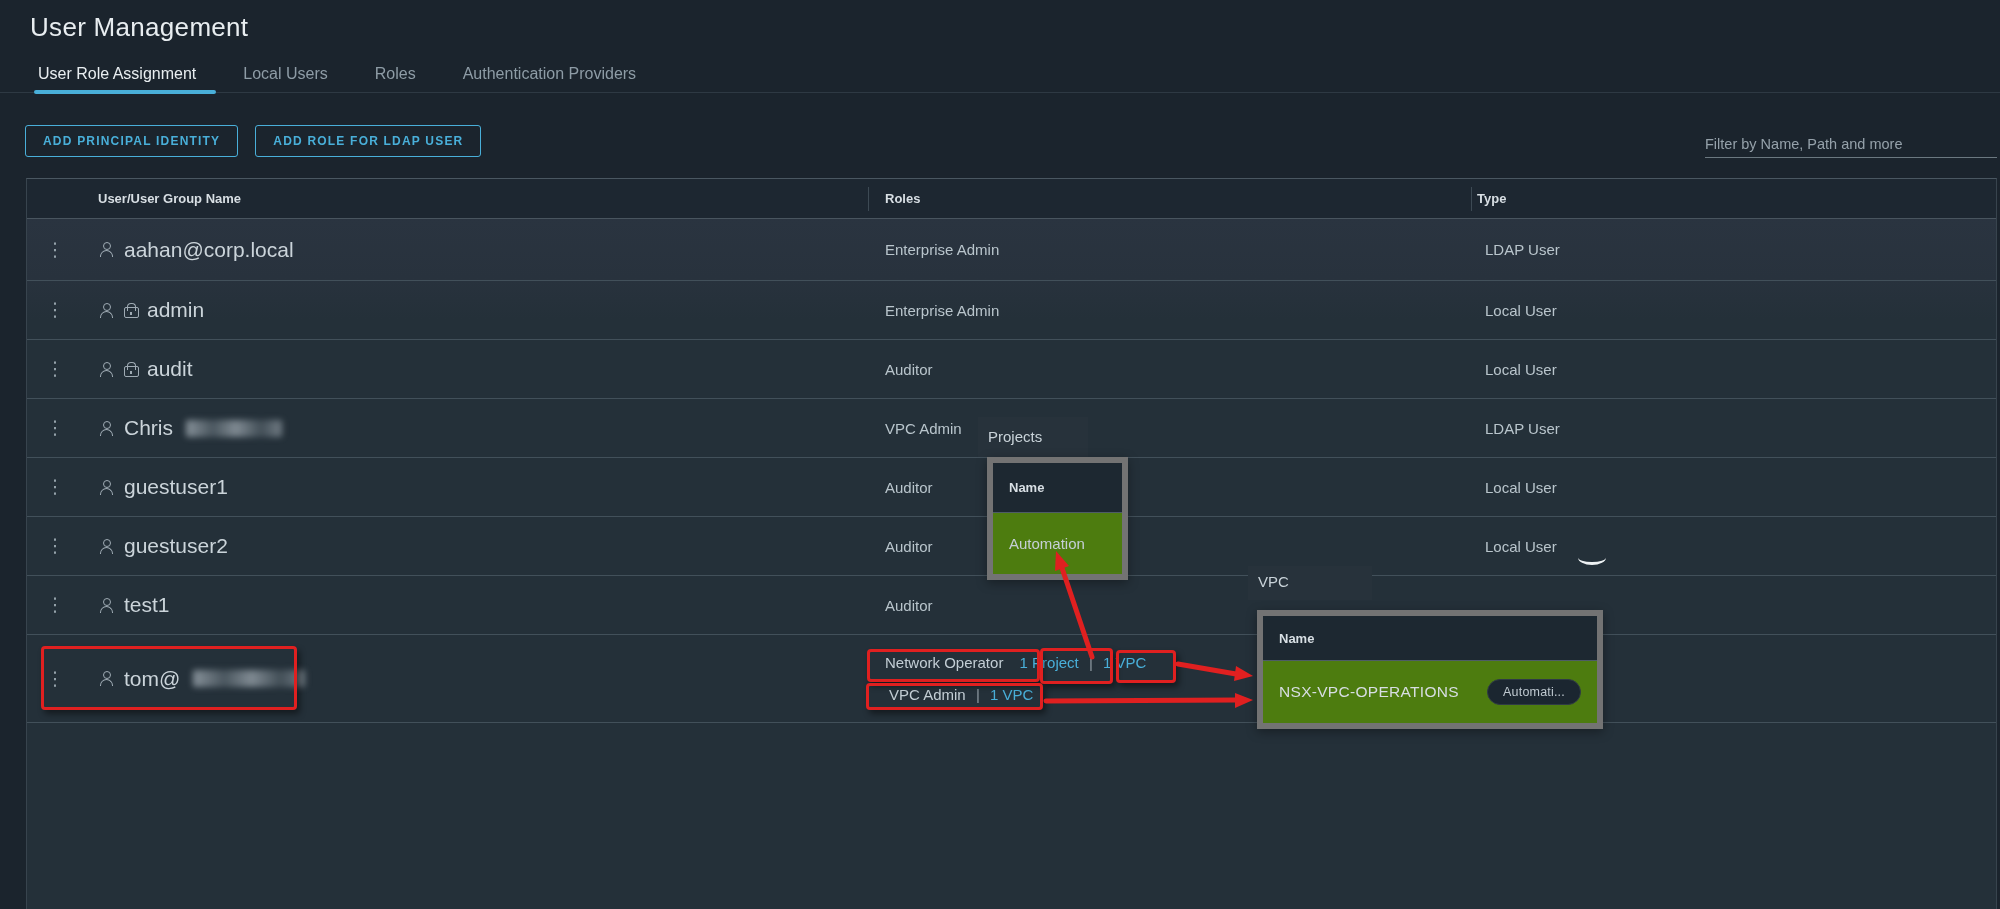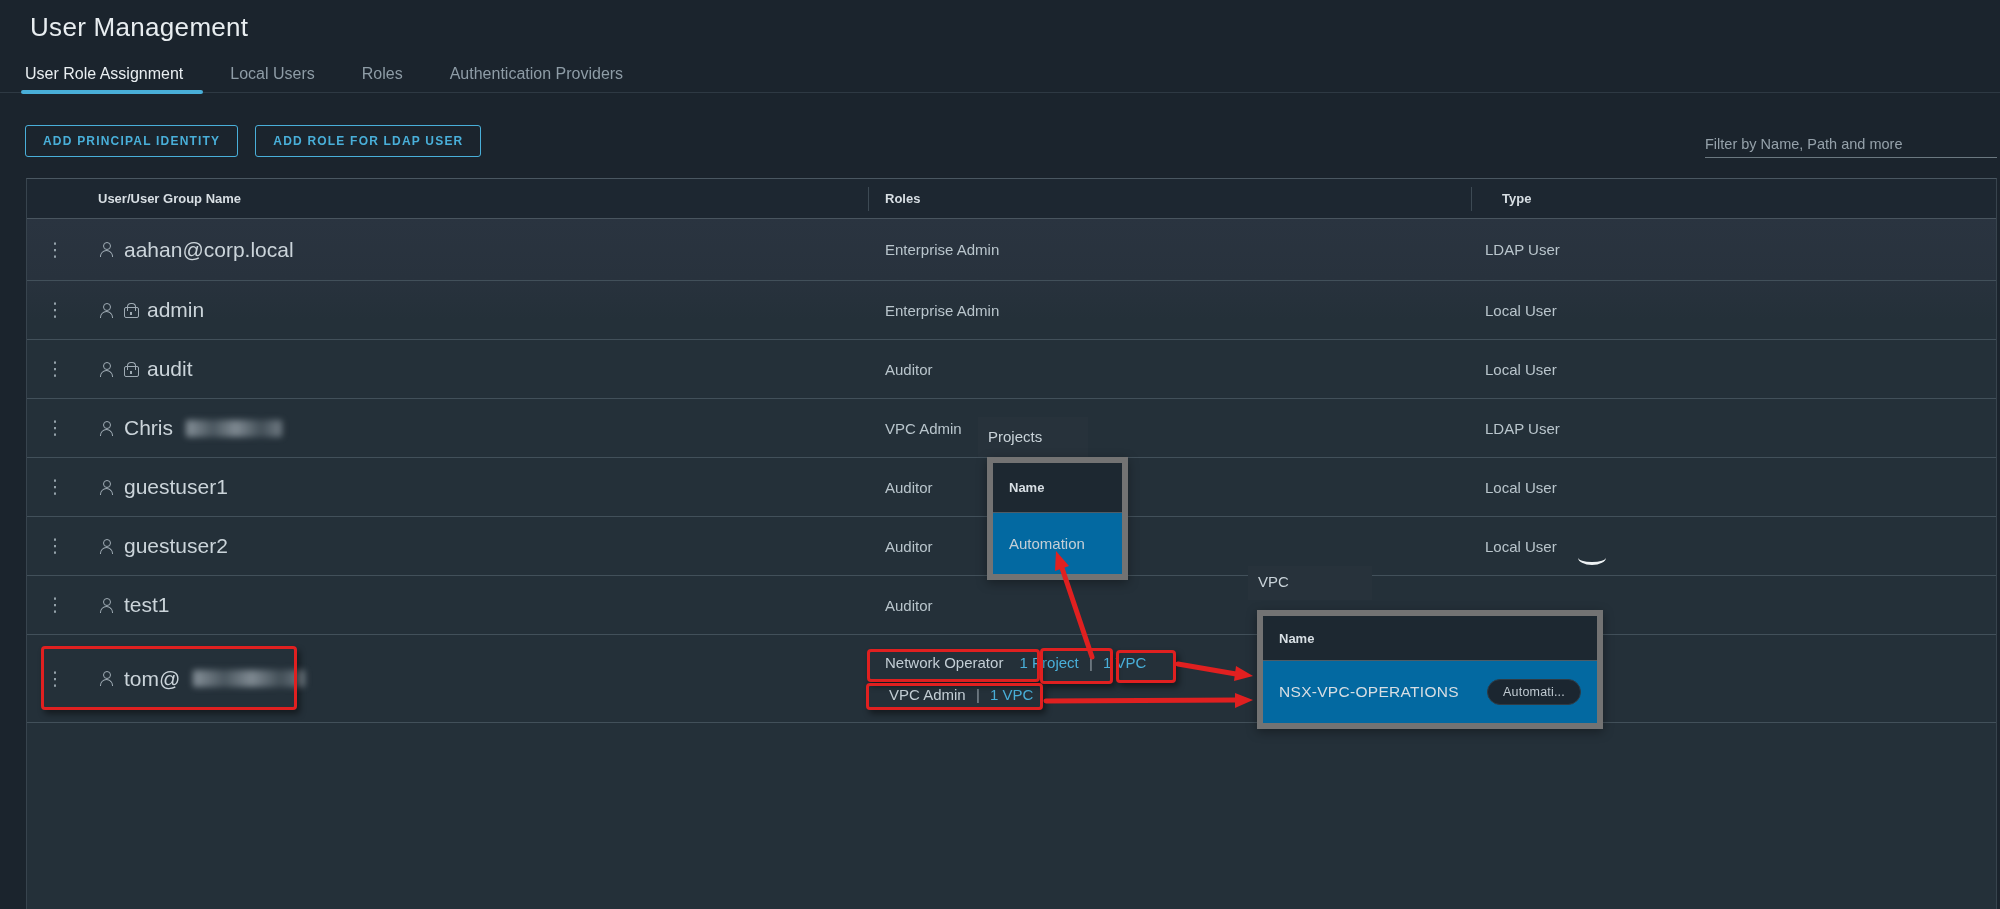--- a/index.html
+++ b/index.html
@@ -5,21 +5,21 @@
   * { margin:0; padding:0; box-sizing:border-box; }
   html,body { background:#10181f; }
   body { font-family:"Liberation Sans", sans-serif; }
   #app { position:relative; width:2000px; height:909px; background:#1B242D; overflow:hidden; }
 
   
   .page-title { position:absolute; left:30px; top:12px; font-size:26px; font-weight:400;
                 color:#E8EDF0; letter-spacing:.3px; }
 
   .tabbar { position:absolute; left:0; right:0; top:57px; height:36px;
-            border-bottom:1px solid #2E3943; padding-left:25px; display:flex; gap:47px; }
+            border-bottom:1px solid #2E3943; padding-left:38px; display:flex; gap:47px; }
   .tab { position:relative; font-size:16px; color:#8E9CA6; line-height:34px; cursor:pointer; white-space:nowrap; }
   .tab.active { color:#E9EEF1; }
   .tab.active::after { content:""; position:absolute; left:-4px; right:-20px; bottom:-2px;
                        height:4px; background:#49AFD9; border-radius:2px; }
 
   .btn-row { position:absolute; left:25px; top:125px; display:flex; gap:17px; }
   .btn-outline { height:32px; padding:0 17px; border:1px solid #49AFD9; border-radius:3px;
                  background:transparent; color:#49AFD9; font-family:inherit; font-size:12px;
                  font-weight:600; letter-spacing:1.2px; cursor:pointer; }
 
@@ -29,21 +29,21 @@
   .filter-input::placeholder { color:#95A1AA; }
 
   
   .grid { position:absolute; left:26px; top:178px; width:1971px; bottom:0;
           border-top:1px solid #4A5761; border-left:1px solid #38444E; border-right:1px solid #38444E; }
   .grid-header { display:flex; height:40px; background:#1D2731; border-bottom:1px solid #49555F;
                  align-items:center; font-size:13px; font-weight:700; color:#D8DFE4; }
   .gh-actions { width:56px; height:100%; }
   .gh-name  { width:785px; padding-left:15px; }
   .gh-roles { width:603px; padding-left:16px; border-left:1px solid #3D4A54; height:24px; line-height:24px; }
-  .gh-type  { flex:1; padding-left:30px; border-left:1px solid #3D4A54; height:24px; line-height:24px; }
+  .gh-type  { flex:1; padding-left:5px; border-left:1px solid #3D4A54; height:24px; line-height:24px; }
 
   .grid-body { height:691px;
     background:linear-gradient(180deg,#2A3440 0px,#28323D 60px,#243039 100px,#243039 100%); }
   .row { display:flex; align-items:center; height:59px; border-bottom:1px solid #42505A; cursor:default; }
   .row.first { height:62px; }
   .row.tom { height:88px; }
   .cell-actions { width:56px; text-align:center; }
   .dots { display:inline-block; color:#97A4AD; font-size:19px; line-height:19px; cursor:pointer; letter-spacing:0; }
   .cell-name { width:785px; display:flex; align-items:center; padding-left:16px; gap:10px;
                color:#CBD4DA; font-size:21px; }
@@ -80,21 +80,21 @@
   .chip { position:absolute; background:#27323B; color:#C9D3D9; font-size:15px; z-index:5; }
   .chip-inner { padding-left:10px; }
   .chip-projects { left:978px; top:417px; width:110px; height:40px; line-height:40px; }
   .chip-vpc { left:1248px; top:566px; width:124px; height:34px; line-height:32px; }
 
   .minitable { position:absolute; z-index:5; border:6px solid #737373;
                box-shadow:0 3px 10px rgba(0,0,0,.35);text-align:center; }
   .minitable .mt-header { background:#1D2831; font-size:13px; font-weight:700; color:#D8DFE4;
                           display:flex; align-items:center; padding-left:16px;
                           border-bottom:1px solid #4E5C66; }
-  .minitable .mt-row { background:#0369a1; display:flex; align-items:center; padding-left:16px;
+  .minitable .mt-row { background:#4d7c0f; display:flex; align-items:center; padding-left:16px;
                        font-size:15px; color:#C5CFD6; }
   .mt-projects { left:987px; top:457px; width:141px; }
   .mt-projects .mt-header { height:50px; }
   .mt-projects .mt-row { height:61px; }
   .mt-vpc { left:1257px; top:610px; width:346px; }
   .mt-vpc .mt-header { height:45px; }
   .mt-vpc .mt-row { height:62px; font-size:15.5px; color:#D8DEE3; letter-spacing:.3px; }
   .pill { margin-left:auto; margin-right:16px; width:94px; height:26px; border-radius:13px;
           background:#1B2630; border:1px solid #2F3B45; color:#BFC9D0; font-size:12.5px;
           letter-spacing:.2px; display:flex; align-items:center; justify-content:center; }

